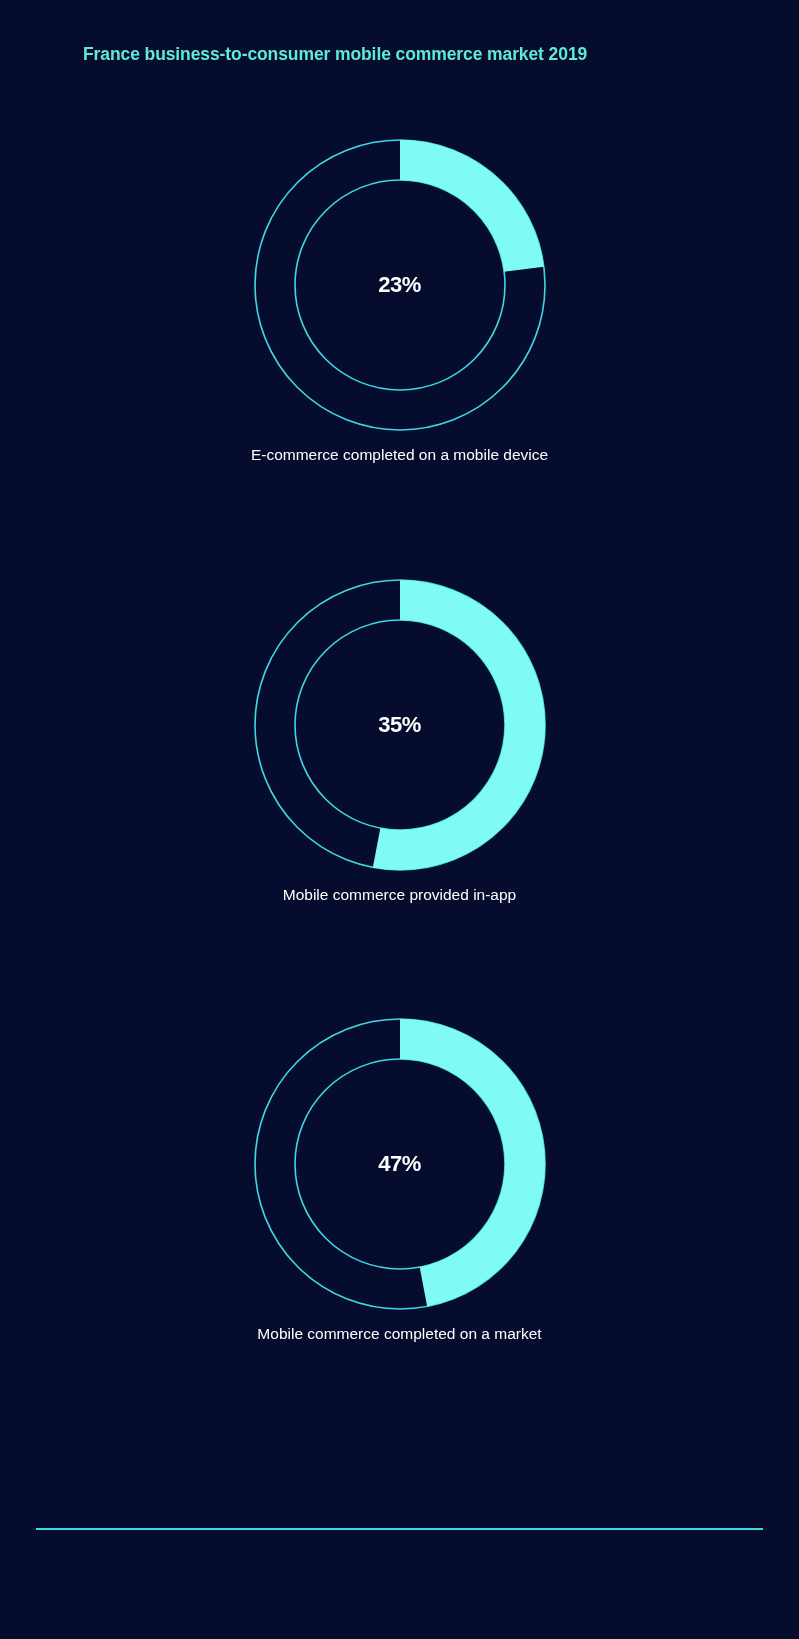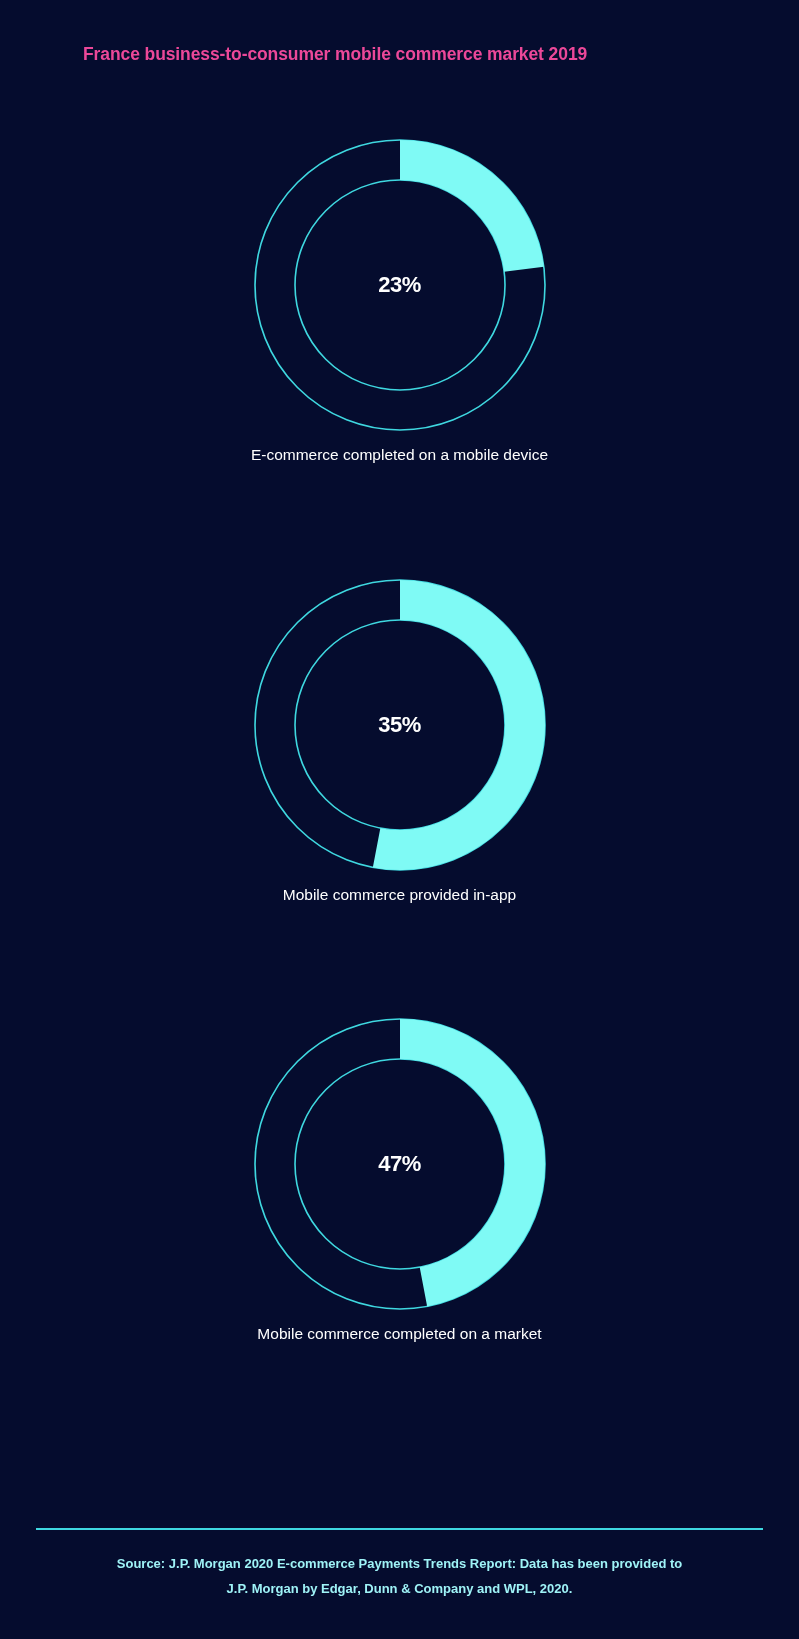--- a/index.html
+++ b/index.html
@@ -12,21 +12,21 @@
   .page {
     position:relative;
     width:799px; height:1639px;
     background:#050c2e;
   }
   .title {
     position:absolute;
     left:83px; top:44px;
     font-size:17.5px;
     font-weight:bold;
-    color:#ec4899;
+    color:#5eead4;
     letter-spacing:-0.1px;
   }
   .chart-block {
     position:absolute;
     left:0; width:799px;
     text-align:center;
   }
   .donut-wrap {
     position:relative;
     width:300px; height:300px;
@@ -104,18 +104,14 @@
         <circle cx="150" cy="150" r="105" fill="none" stroke="#3fd8e0" stroke-width="1.6"></circle>
         <path fill="#7ffaf5" d="M 150.00 5.00 A 145 145 0 0 1 177.17 292.43 L 169.68 253.14 A 105 105 0 0 0 150.00 45.00 Z"></path>
       </svg>
       <div class="donut-value">47%</div>
     </div>
     <div class="chart-label">Mobile commerce completed on a market</div>
   </div>
 
   <div class="divider"></div>
 
-  <div class="source">
-    <div>Source: J.P. Morgan 2020 E-commerce Payments Trends Report: Data has been provided to</div>
-    <div>J.P. Morgan by Edgar, Dunn &amp; Company and WPL, 2020.</div>
-  </div>
 
 </div>
 
 </body></html>

